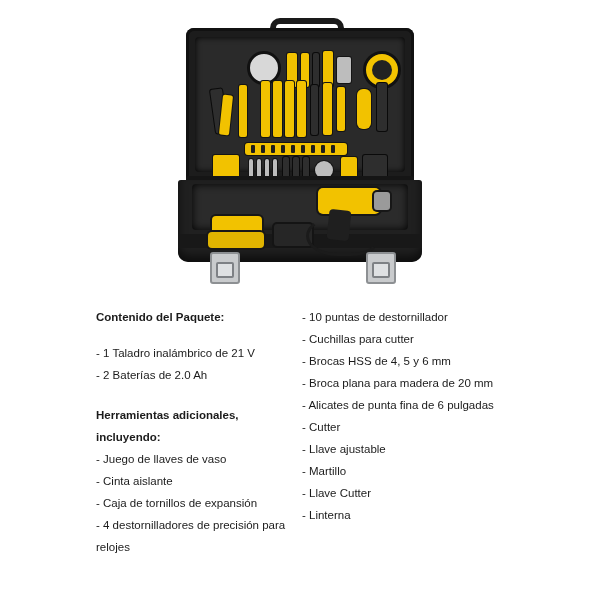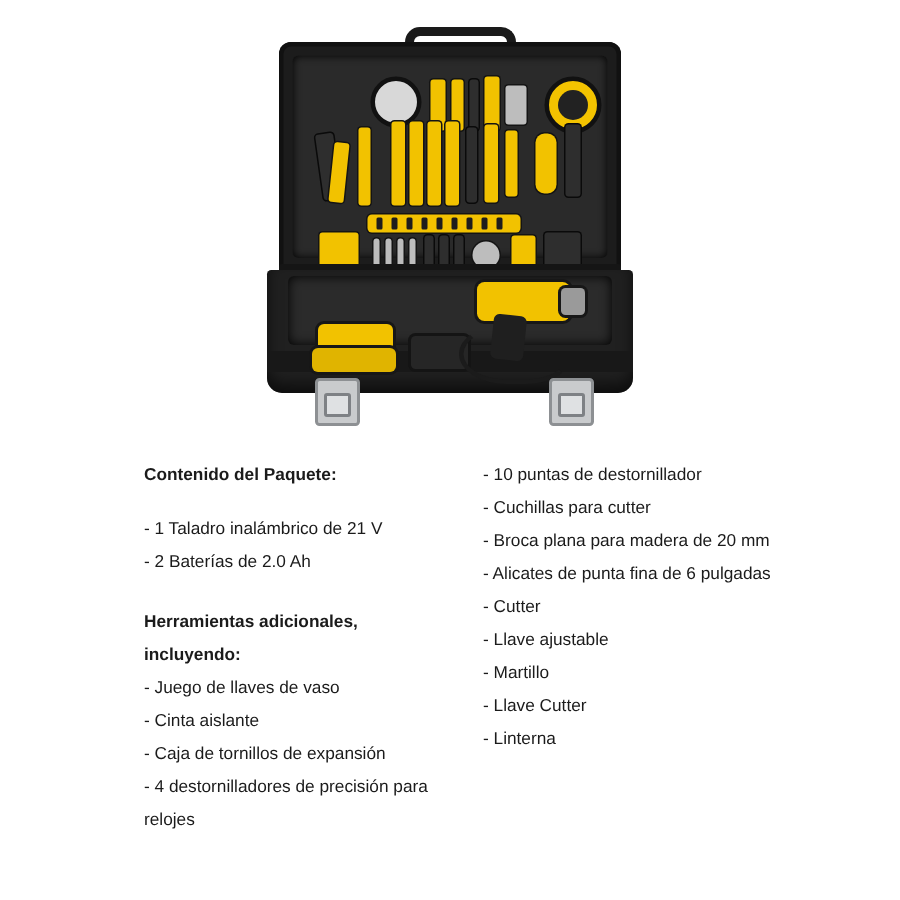--- a/index.html
+++ b/index.html
@@ -253,21 +253,21 @@
     width: 600px;
     height: 304px;
   }
   .col {
     position: absolute;
     font-size: 11.5px;
     line-height: 22px;
     color: #1b1b1b;
   }
   .col-left { left: 96px; top: 10px; width: 210px; }
-  .col-right { left: 322px; top: 10px; width: 220px; }
+  .col-right { left: 302px; top: 10px; width: 220px; }
   .heading {
     font-weight: bold;
     margin: 0 0 14px 0;
   }
   .heading.second { margin-top: 18px; margin-bottom: 0; }
   .li {
     margin: 0;
     white-space: pre-wrap;
   }
   .li.wrap { line-height: 22px; }
@@ -372,20 +372,21 @@
       <p class="li">- Juego de llaves de vaso</p>
       <p class="li">- Cinta aislante</p>
       <p class="li">- Caja de tornillos de expansión</p>
       <p class="li wrap">- 4 destornilladores de precisión para relojes</p>
 
     </div>
 
     <div class="col col-right">
       <p class="li">- 10 puntas de destornillador</p>
       <p class="li">- Cuchillas para cutter</p>
+      <p class="li">- Brocas HSS de 4, 5 y 6 mm</p>
       <p class="li">- Broca plana para madera de 20 mm</p>
       <p class="li">- Alicates de punta fina de 6 pulgadas</p>
       <p class="li">- Cutter</p>
       <p class="li">- Llave ajustable</p>
       <p class="li">- Martillo</p>
       <p class="li">- Llave Cutter</p>
       <p class="li">- Linterna</p>
     </div>
 
   </div>

